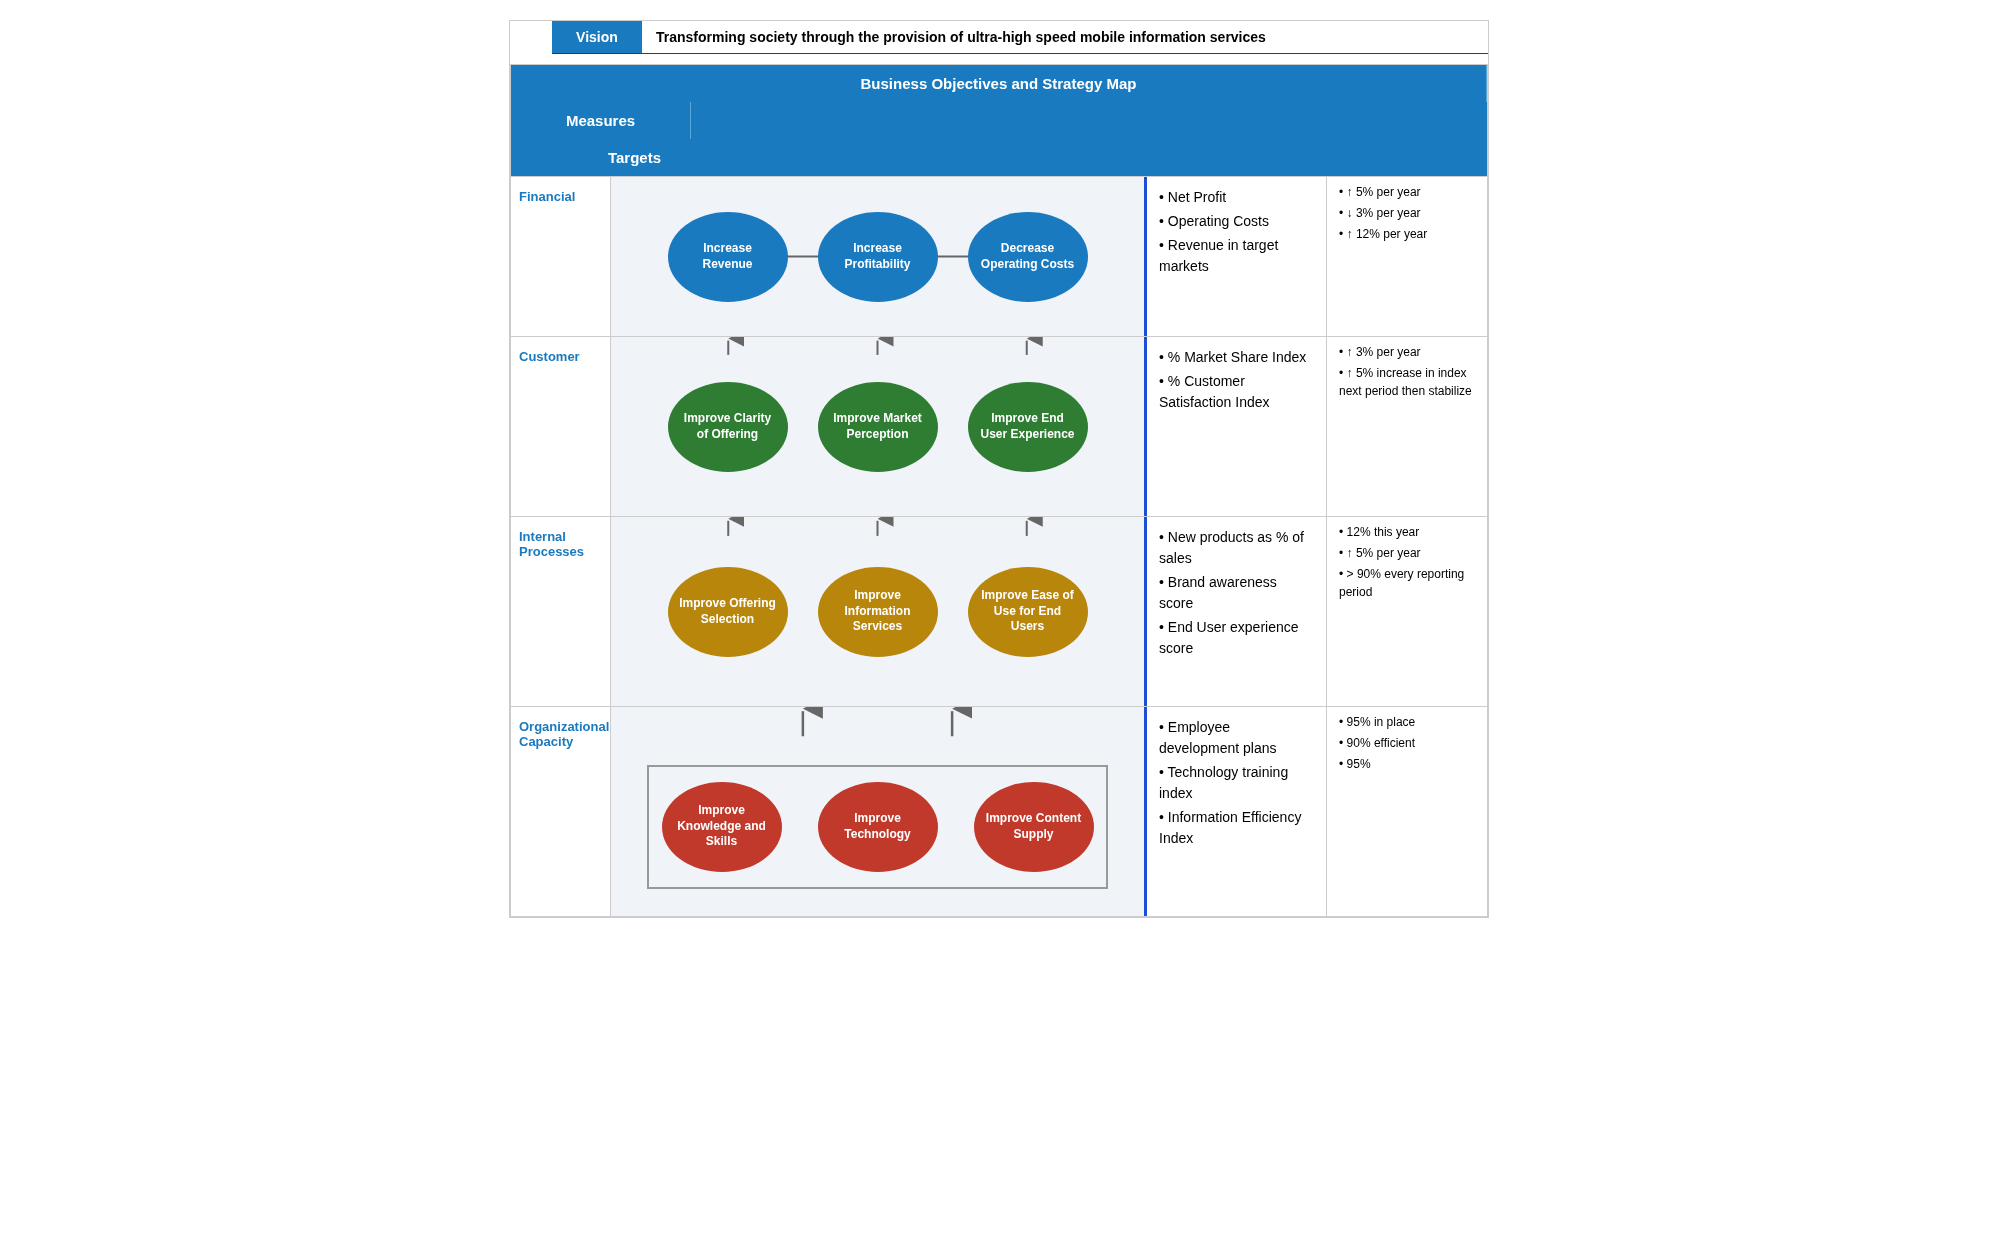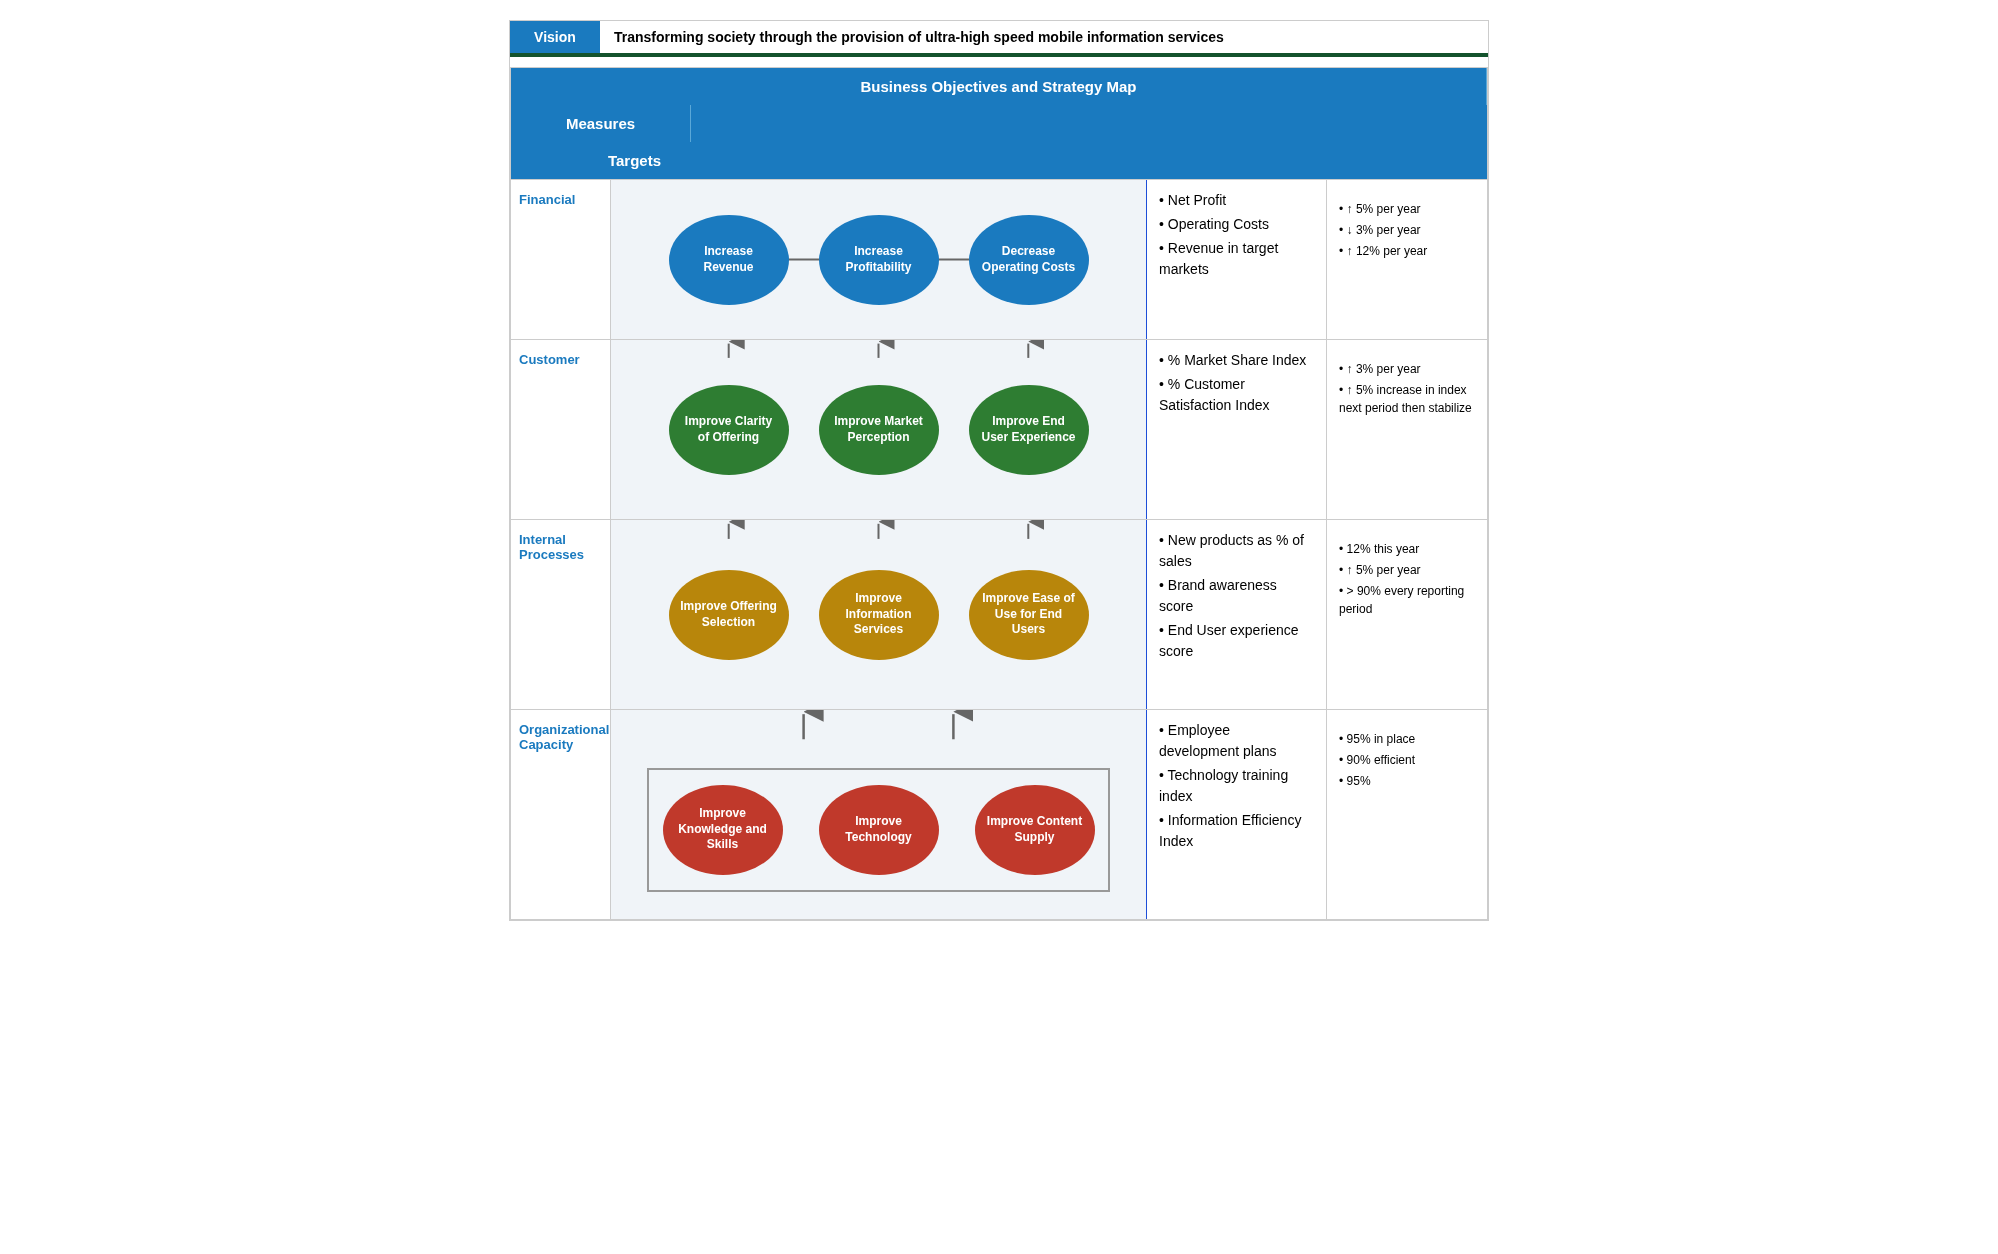--- a/index.html
+++ b/index.html
@@ -11,21 +11,22 @@
     }
     .outer-wrapper {
       max-width: 980px;
       margin: 0 auto;
       border: 1px solid #ccc;
     }
 
     
     .vm-row {
       display: flex;
-      border-bottom: 4px solid #14532d;
+      border-bottom: 1px solid #14532d;
+      margin-left: 42px;
     }
     .vm-label {
       background: #1a7abf;
       color: white;
       font-weight: bold;
       font-size: 14px;
       min-width: 90px;
       display: flex;
       align-items: center;
       justify-content: center;
@@ -86,38 +87,38 @@
       font-weight: bold;
       font-size: 13px;
       border-right: 1px solid #ccc;
       background: #fff;
       display: flex;
       align-items: flex-start;
     }
     .row-diagram {
       flex: 1;
       padding: 10px 10px;
-      border-right: 1px solid #1d4ed8;
+      border-right: 3px solid #1d4ed8;
       background: #f0f4f8;
       position: relative;
       display: flex;
       align-items: center;
       justify-content: center;
     }
     .row-measures {
       width: 180px;
       padding: 10px 12px;
       border-right: 1px solid #ccc;
       background: #fff;
       font-size: 14px;
       line-height: 1.5;
     }
     .row-targets {
       width: 160px;
-      padding: 20px 12px;
+      padding: 6px 12px;
       background: #fff;
       font-size: 12px;
       line-height: 1.5;
     }
 
     
     .nodes-container {
       display: flex;
       align-items: center;
       justify-content: center;

